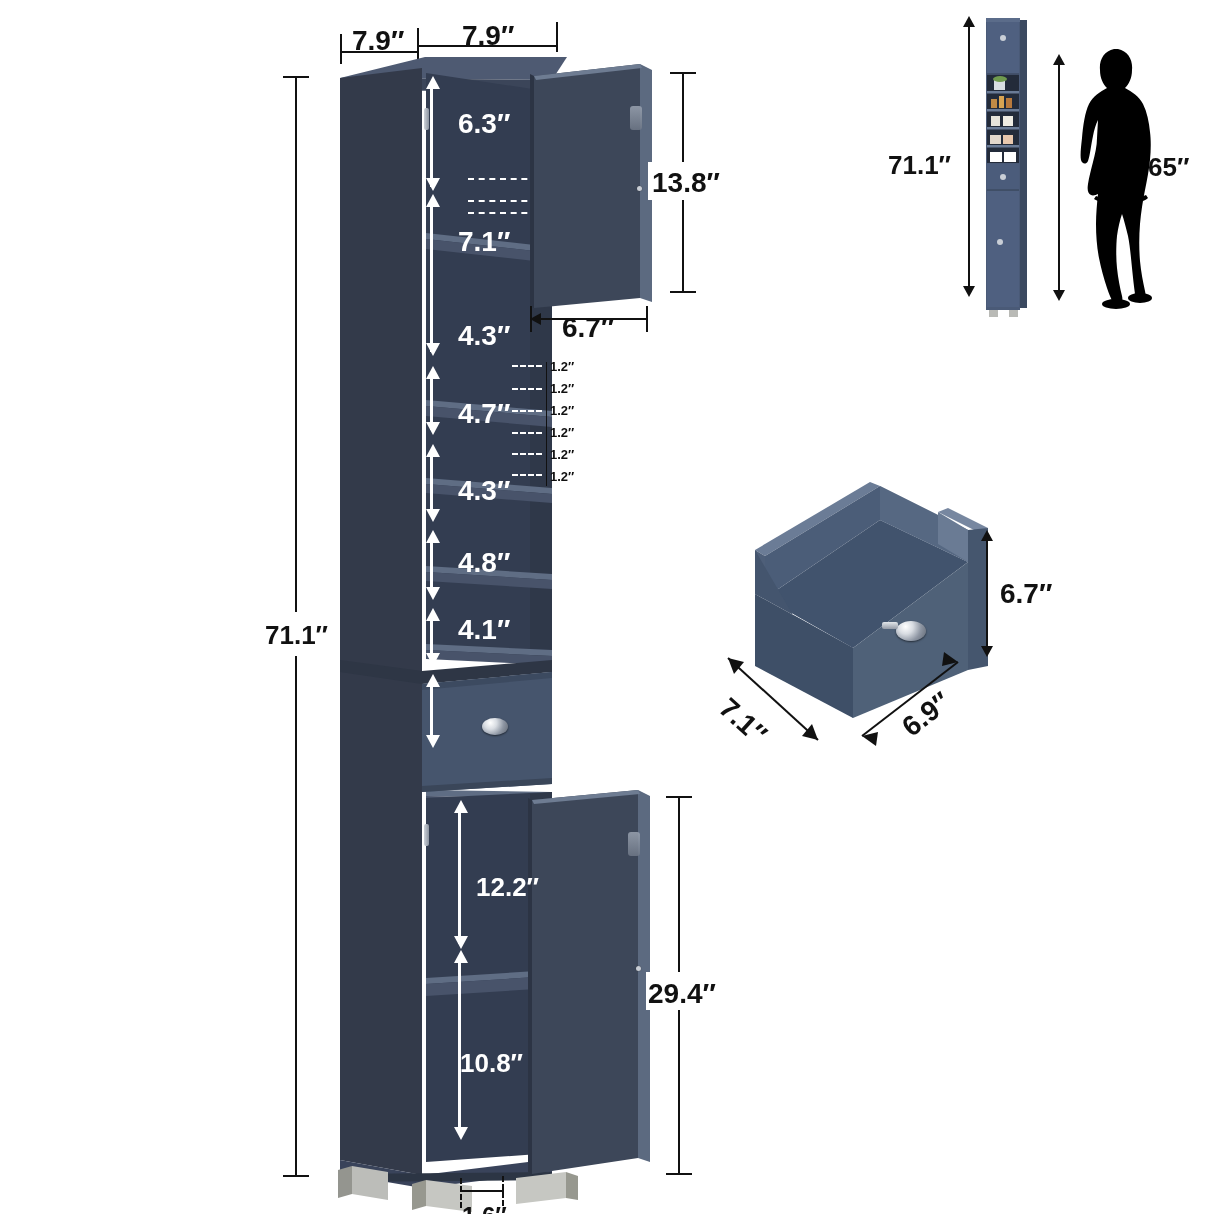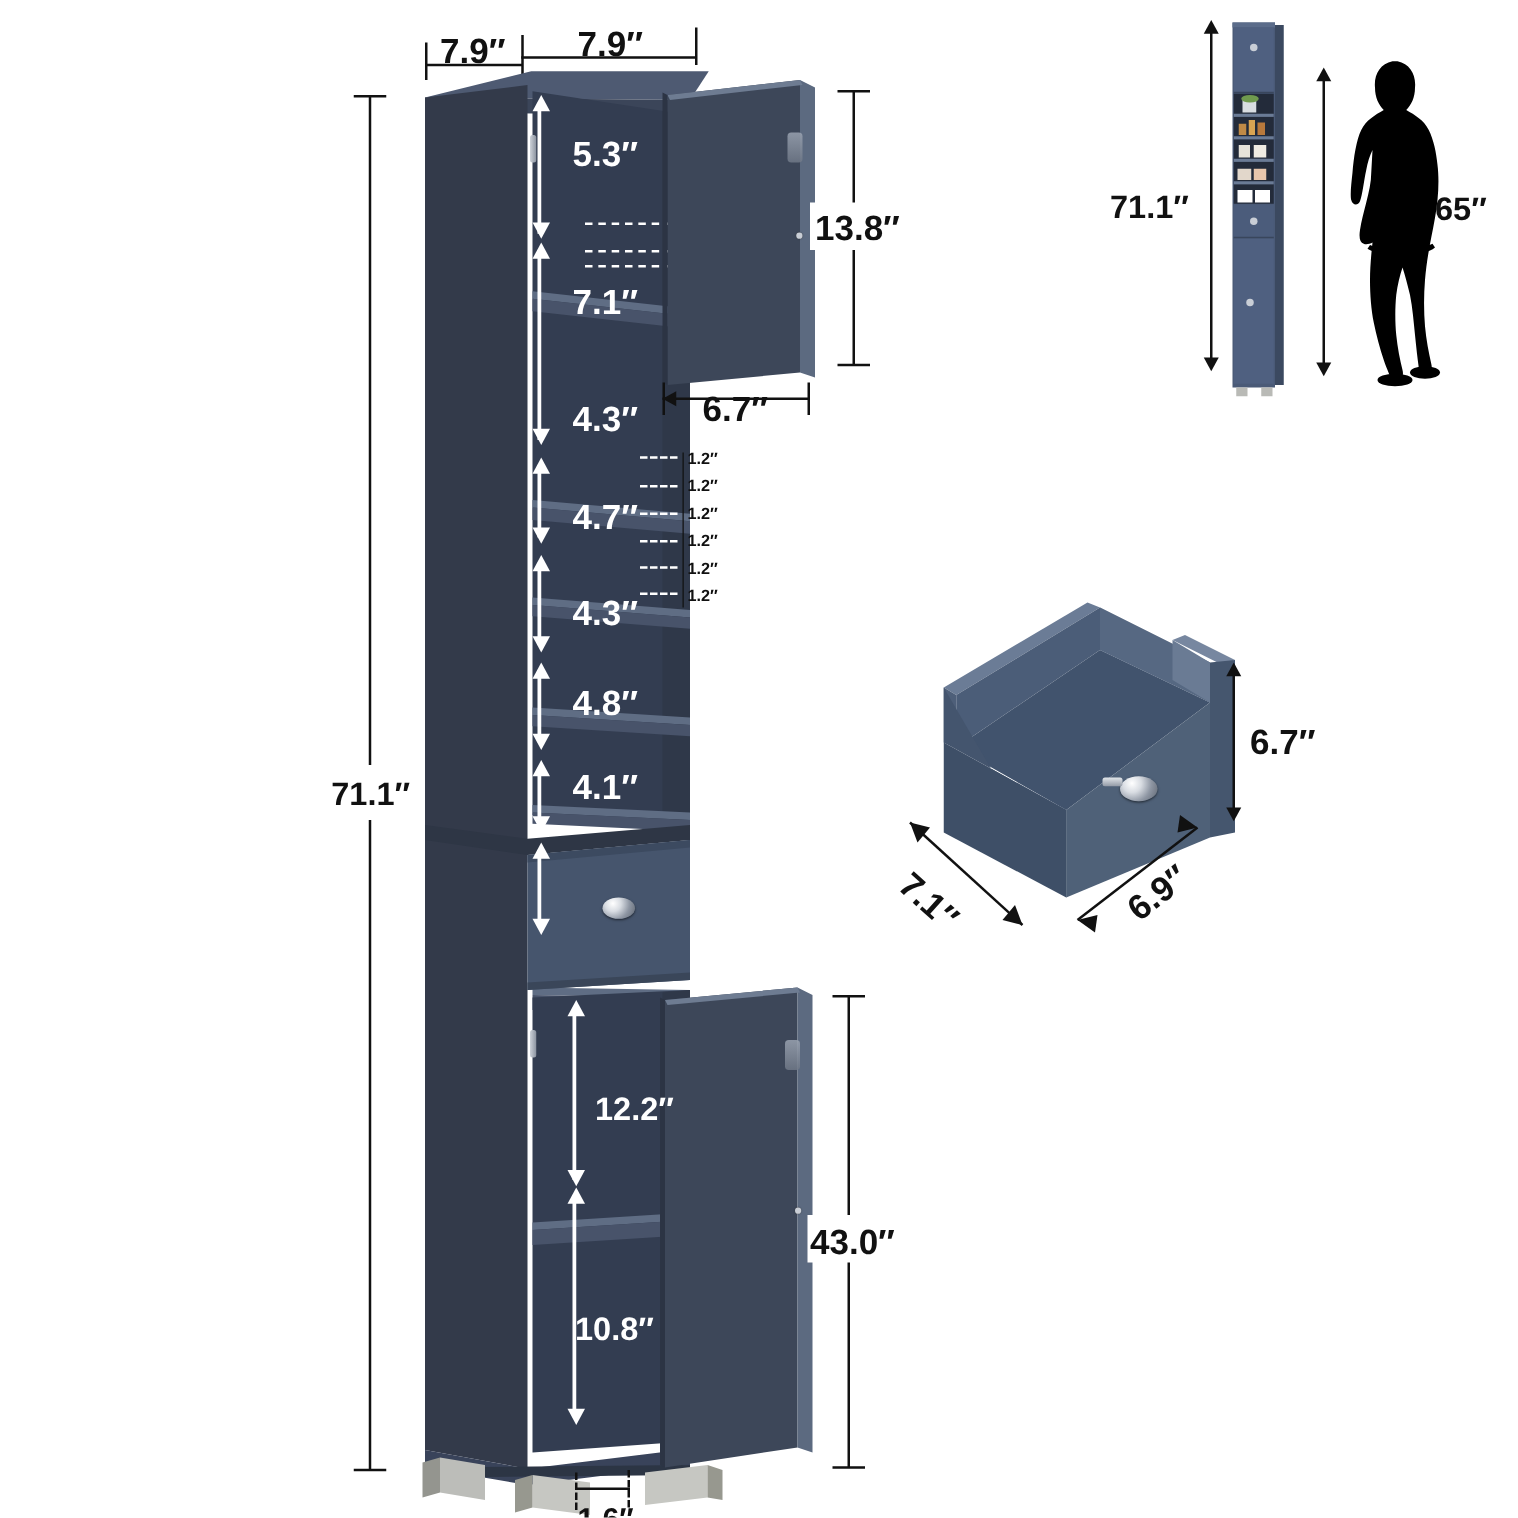--- a/index.html
+++ b/index.html
@@ -137,21 +137,21 @@
     <div class="dim d13" style="left:550px;top:359px;">1.2″</div>
     <div class="dim d13" style="left:550px;top:381px;">1.2″</div>
     <div class="dim d13" style="left:550px;top:403px;">1.2″</div>
     <div class="dim d13" style="left:550px;top:425px;">1.2″</div>
     <div class="dim d13" style="left:550px;top:447px;">1.2″</div>
     <div class="dim d13" style="left:550px;top:469px;">1.2″</div>
 
     <div class="vline-w" style="left:430px;top:82px;height:105px;"></div>
     <div class="arrU-w" style="left:426px;top:76px;"></div>
     <div class="arrD-w" style="left:426px;top:178px;"></div>
-    <div class="dim d28 dim-w" style="left:458px;top:108px;">5.3″</div>
+    <div class="dim d28 dim-w" style="left:458px;top:108px;">6.3″</div>
 
     <div class="vline-w" style="left:430px;top:200px;height:152px;"></div>
     <div class="arrU-w" style="left:426px;top:194px;"></div>
     <div class="arrD-w" style="left:426px;top:343px;"></div>
     <div class="dim d28 dim-w" style="left:458px;top:226px;">7.1″</div>
 
     <div class="vline-w" style="left:430px;top:372px;height:58px;"></div>
     <div class="arrU-w" style="left:426px;top:366px;"></div>
     <div class="arrD-w" style="left:426px;top:422px;"></div>
     <div class="dim d28 dim-w" style="left:458px;top:320px;">4.3″</div>
@@ -217,21 +217,21 @@
 
     <div class="vline-w" style="left:458px;top:956px;height:178px;"></div>
     <div class="arrU-w" style="left:454px;top:950px;"></div>
     <div class="arrD-w" style="left:454px;top:1127px;"></div>
     <div class="dim d30 dim-w" style="left:460px;top:1048px;">10.8″</div>
 
     <div class="vline" style="left:678px;top:796px;height:378px;"></div>
     <div class="tickh" style="left:666px;top:796px;width:26px;"></div>
     <div class="tickh" style="left:666px;top:1173px;width:26px;"></div>
     <div class="abs" style="left:646px;top:972px;width:76px;height:38px;background:#fff;"></div>
-    <div class="dim d28" style="left:648px;top:978px;">43.0″</div>
+    <div class="dim d28" style="left:648px;top:978px;">29.4″</div>
 
     <svg class="abs" style="left:330px;top:1150px;width:300px;height:64px;">
       <polygon points="22,16 58,22 58,50 22,44" fill="#bcbdb9"></polygon>
       <polygon points="8,20 22,16 22,44 8,48" fill="#94958f"></polygon>
       <polygon points="96,30 142,36 142,62 96,56" fill="#c6c7c2"></polygon>
       <polygon points="82,34 96,30 96,56 82,60" fill="#97988f"></polygon>
       <polygon points="186,28 236,22 236,48 186,54" fill="#c6c7c2"></polygon>
       <polygon points="236,22 248,26 248,50 236,48" fill="#97988f"></polygon>
     </svg>
 

